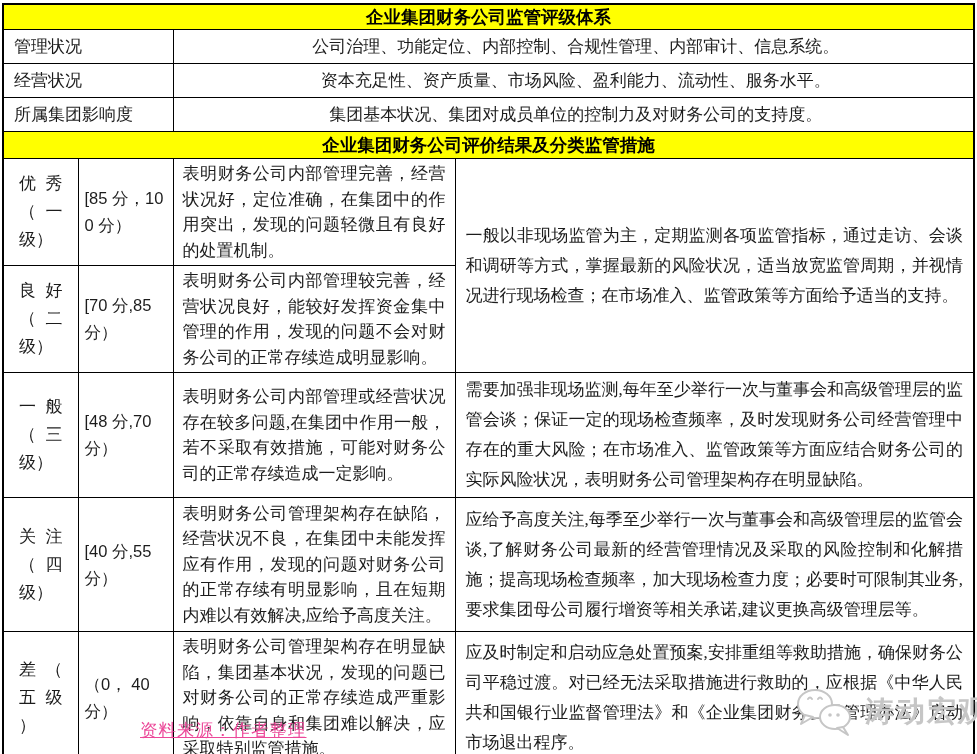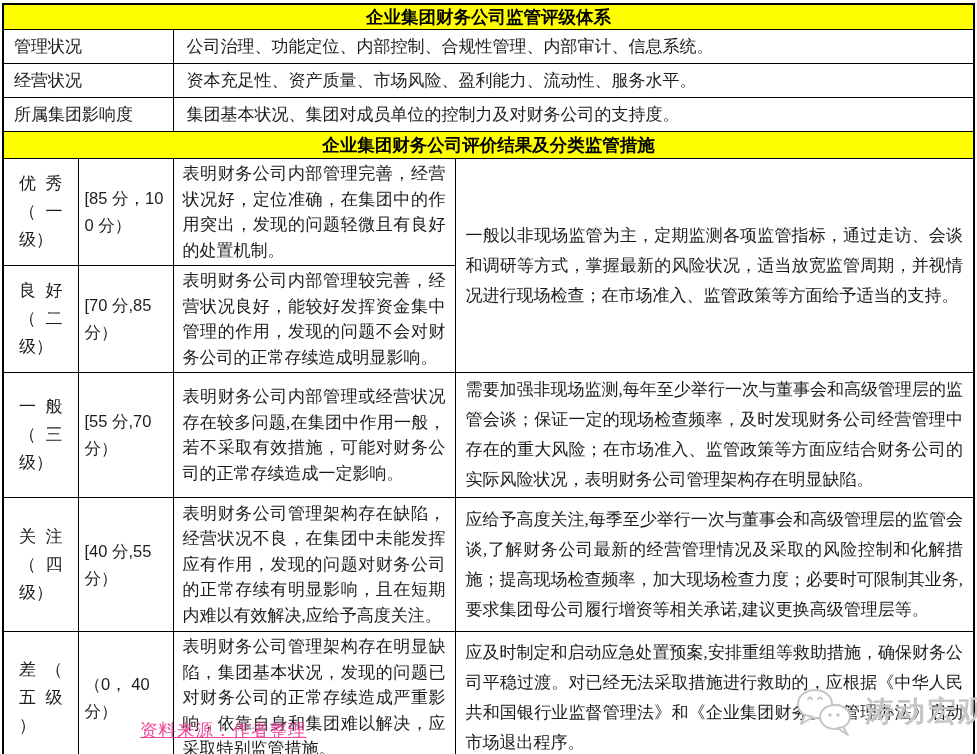--- a/index.html
+++ b/index.html
@@ -32,21 +32,21 @@
     background: #ffff00;
     font-family: "Liberation Sans", "DejaVu Sans", sans-serif;
     font-weight: bold;
     text-align: center;
     color: #000;
     font-size: 17.5px;
     padding: 1px 4px;
     line-height: 22px;
   }
   td.criteria-label { padding-left: 10px; }
-  td.criteria-content { padding-left: 13px; }
+  td.criteria-content { padding-left: 13px; text-align: center; }
 
   td.grade-cell {
     padding: 0 15px;
     text-align: justify;
     text-align-last: left;
     text-justify: inter-character;
     word-break: break-all;
     line-break: anywhere;
     line-height: 28px;
   }
@@ -143,21 +143,21 @@
     </tr>
 
     <tr style="height:104px">
       <td class="grade-cell">良好（二级）</td>
       <td class="score-cell">[70 分,85 分）</td>
       <td class="desc-cell">表明财务公司内部管理较完善，经营状况良好，能较好发挥资金集中管理的作用，发现的问题不会对财务公司的正常存续造成明显影响。</td>
     </tr>
 
     <tr style="height:116px">
       <td class="grade-cell">一般（三级）</td>
-      <td class="score-cell">[55 分,70 分）</td>
+      <td class="score-cell">[48 分,70 分）</td>
       <td class="desc-cell">表明财务公司内部管理或经营状况存在较多问题,在集团中作用一般，若不采取有效措施，可能对财务公司的正常存续造成一定影响。</td>
       <td class="measure-cell">需要加强非现场监测,每年至少举行一次与董事会和高级管理层的监管会谈；保证一定的现场检查频率，及时发现财务公司经营管理中存在的重大风险；在市场准入、监管政策等方面应结合财务公司的实际风险状况，表明财务公司管理架构存在明显缺陷。</td>
     </tr>
 
     <tr style="height:134px">
       <td class="grade-cell">关注（四级）</td>
       <td class="score-cell">[40 分,55 分）</td>
       <td class="desc-cell">表明财务公司管理架构存在缺陷，经营状况不良，在集团中未能发挥应有作用，发现的问题对财务公司的正常存续有明显影响，且在短期内难以有效解决,应给予高度关注。</td>
       <td class="measure-cell">应给予高度关注,每季至少举行一次与董事会和高级管理层的监管会谈,了解财务公司最新的经营管理情况及采取的风险控制和化解措施；提高现场检查频率，加大现场检查力度；必要时可限制其业务,要求集团母公司履行增资等相关承诺,建议更换高级管理层等。</td>
     </tr>

